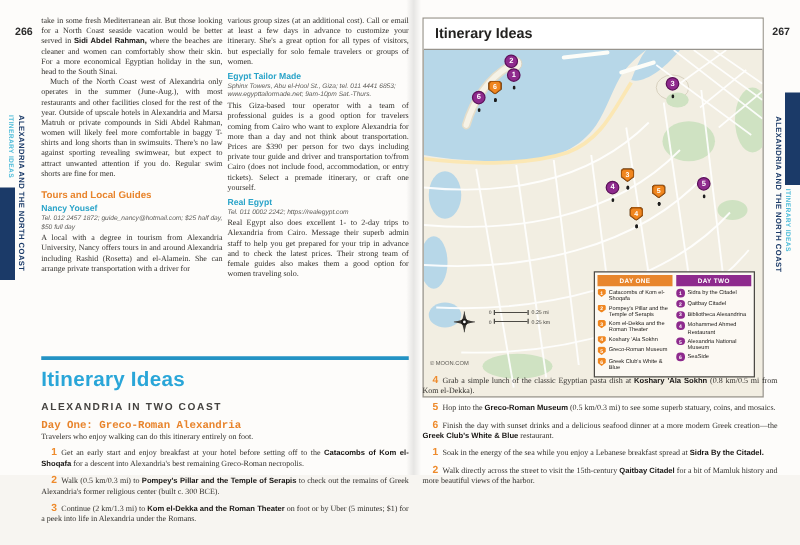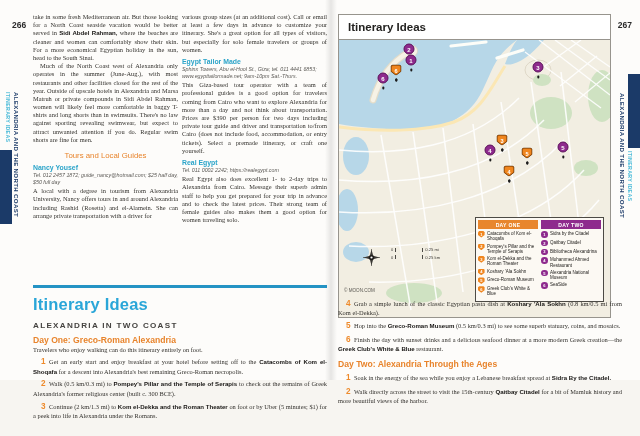--- a/index.html
+++ b/index.html
@@ -30,30 +30,30 @@
   .pageno{position:absolute;top:20px;font-family:"Liberation Sans",sans-serif;font-weight:700;font-size:8.5px;color:#2b2b2b;}
   .pn-left{left:12px;}
   .pn-right{right:8px;}
 
   
   .cols{position:absolute;left:33px;top:13px;width:294px;display:flex;gap:4px;}
   .col{flex:1 1 0;min-width:0;}
   .bp{margin:0;font-size:6.4px;line-height:1.28;text-align:justify;}
   .ind{text-indent:7px;}
   .b{font-family:"Liberation Sans",sans-serif;font-weight:700;font-size:6.1px;color:#171513;}
-  .h2{font-family:"Liberation Sans",sans-serif;font-weight:400;font-size:7.8px;color:#e8842c;margin:7px 0 1px;text-align:center;}
+  .h2{font-family:"Liberation Sans",sans-serif;font-weight:700;font-size:7.8px;color:#e8842c;margin:7px 0 1px;}
   .h3{font-family:"Liberation Sans",sans-serif;font-weight:700;font-size:6.9px;color:#2ba4c9;margin:4px 0 1px;}
   .contact{font-family:"Liberation Sans",sans-serif;font-style:italic;font-size:5.3px;line-height:1.3;color:#5d5b57;margin:0 0 1.5px;}
 
   
   .itin{position:absolute;left:33px;top:285px;width:294px;}
   .rule{height:2.5px;background:#2493c4;margin-bottom:7px;}
   .itin-h1{font-family:"Liberation Sans",sans-serif;font-weight:700;font-size:16.5px;color:#2aa6d8;margin:0 0 7px;letter-spacing:.2px;}
   .itin-sub{font-family:"Liberation Sans",sans-serif;font-weight:700;font-size:8.1px;letter-spacing:1.3px;color:#454340;margin:0 0 5px;}
-  .day-h{font-family:Liberation Sans, sans-serif;font-weight:700;font-size:8.6px;color:#e8842c;margin:4px 0 1px;}
+  .day-h{font-family:Liberation Mono, monospace;font-weight:700;font-size:8.6px;color:#e8842c;margin:4px 0 1px;}
   .intro{margin:0;font-size:6.4px;line-height:1.28;}
   .item{margin:3.5px 0 0;font-size:6.4px;line-height:1.28;text-align:justify;text-indent:8px;}
   .item .num{font-family:"Liberation Sans",sans-serif;font-weight:700;font-size:8.2px;color:#ee8a2b;margin-right:3.5px;}
 
   
   .rp-text{position:absolute;left:338px;top:295px;width:284px;}
   .rp-text .day-h{margin-top:6px;}
 
   
   .map{position:absolute;left:338px;top:14px;width:273px;height:304px;border:1px solid #97948d;background:#f2eee2;box-sizing:border-box;}
@@ -340,20 +340,19 @@
       <div class="attribution">© MOON.COM</div>
     </div>
   </div>
 
   <div class="rp-text">
     <div id="day1-cont">
         <p class="item"><span class="num">4</span><span>Grab a simple lunch of the classic Egyptian pasta dish at </span><span class="b">Koshary 'Ala Sokhn</span><span> (0.8 km/0.5 mi from Kom el-Dekka).</span></p>
         <p class="item"><span class="num">5</span><span>Hop into the </span><span class="b">Greco-Roman Museum</span><span> (0.5 km/0.3 mi) to see some superb statuary, coins, and mosaics.</span></p>
         <p class="item"><span class="num">6</span><span>Finish the day with sunset drinks and a delicious seafood dinner at a more modern Greek creation—the </span><span class="b">Greek Club's White &amp; Blue</span><span> restaurant.</span></p>
       </div>
-    <h3 class="day-h">Day Two: Alexandria Through the Ages</h3>
     <div id="day2-items">
         <p class="item"><span class="num">1</span><span>Soak in the energy of the sea while you enjoy a Lebanese breakfast spread at </span><span class="b">Sidra By the Citadel.</span></p>
         <p class="item"><span class="num">2</span><span>Walk directly across the street to visit the 15th-century </span><span class="b">Qaitbay Citadel</span><span> for a bit of Mamluk history and more beautiful views of the harbor.</span></p>
       </div>
   </div>
 
 </div>
 
 </body></html>

